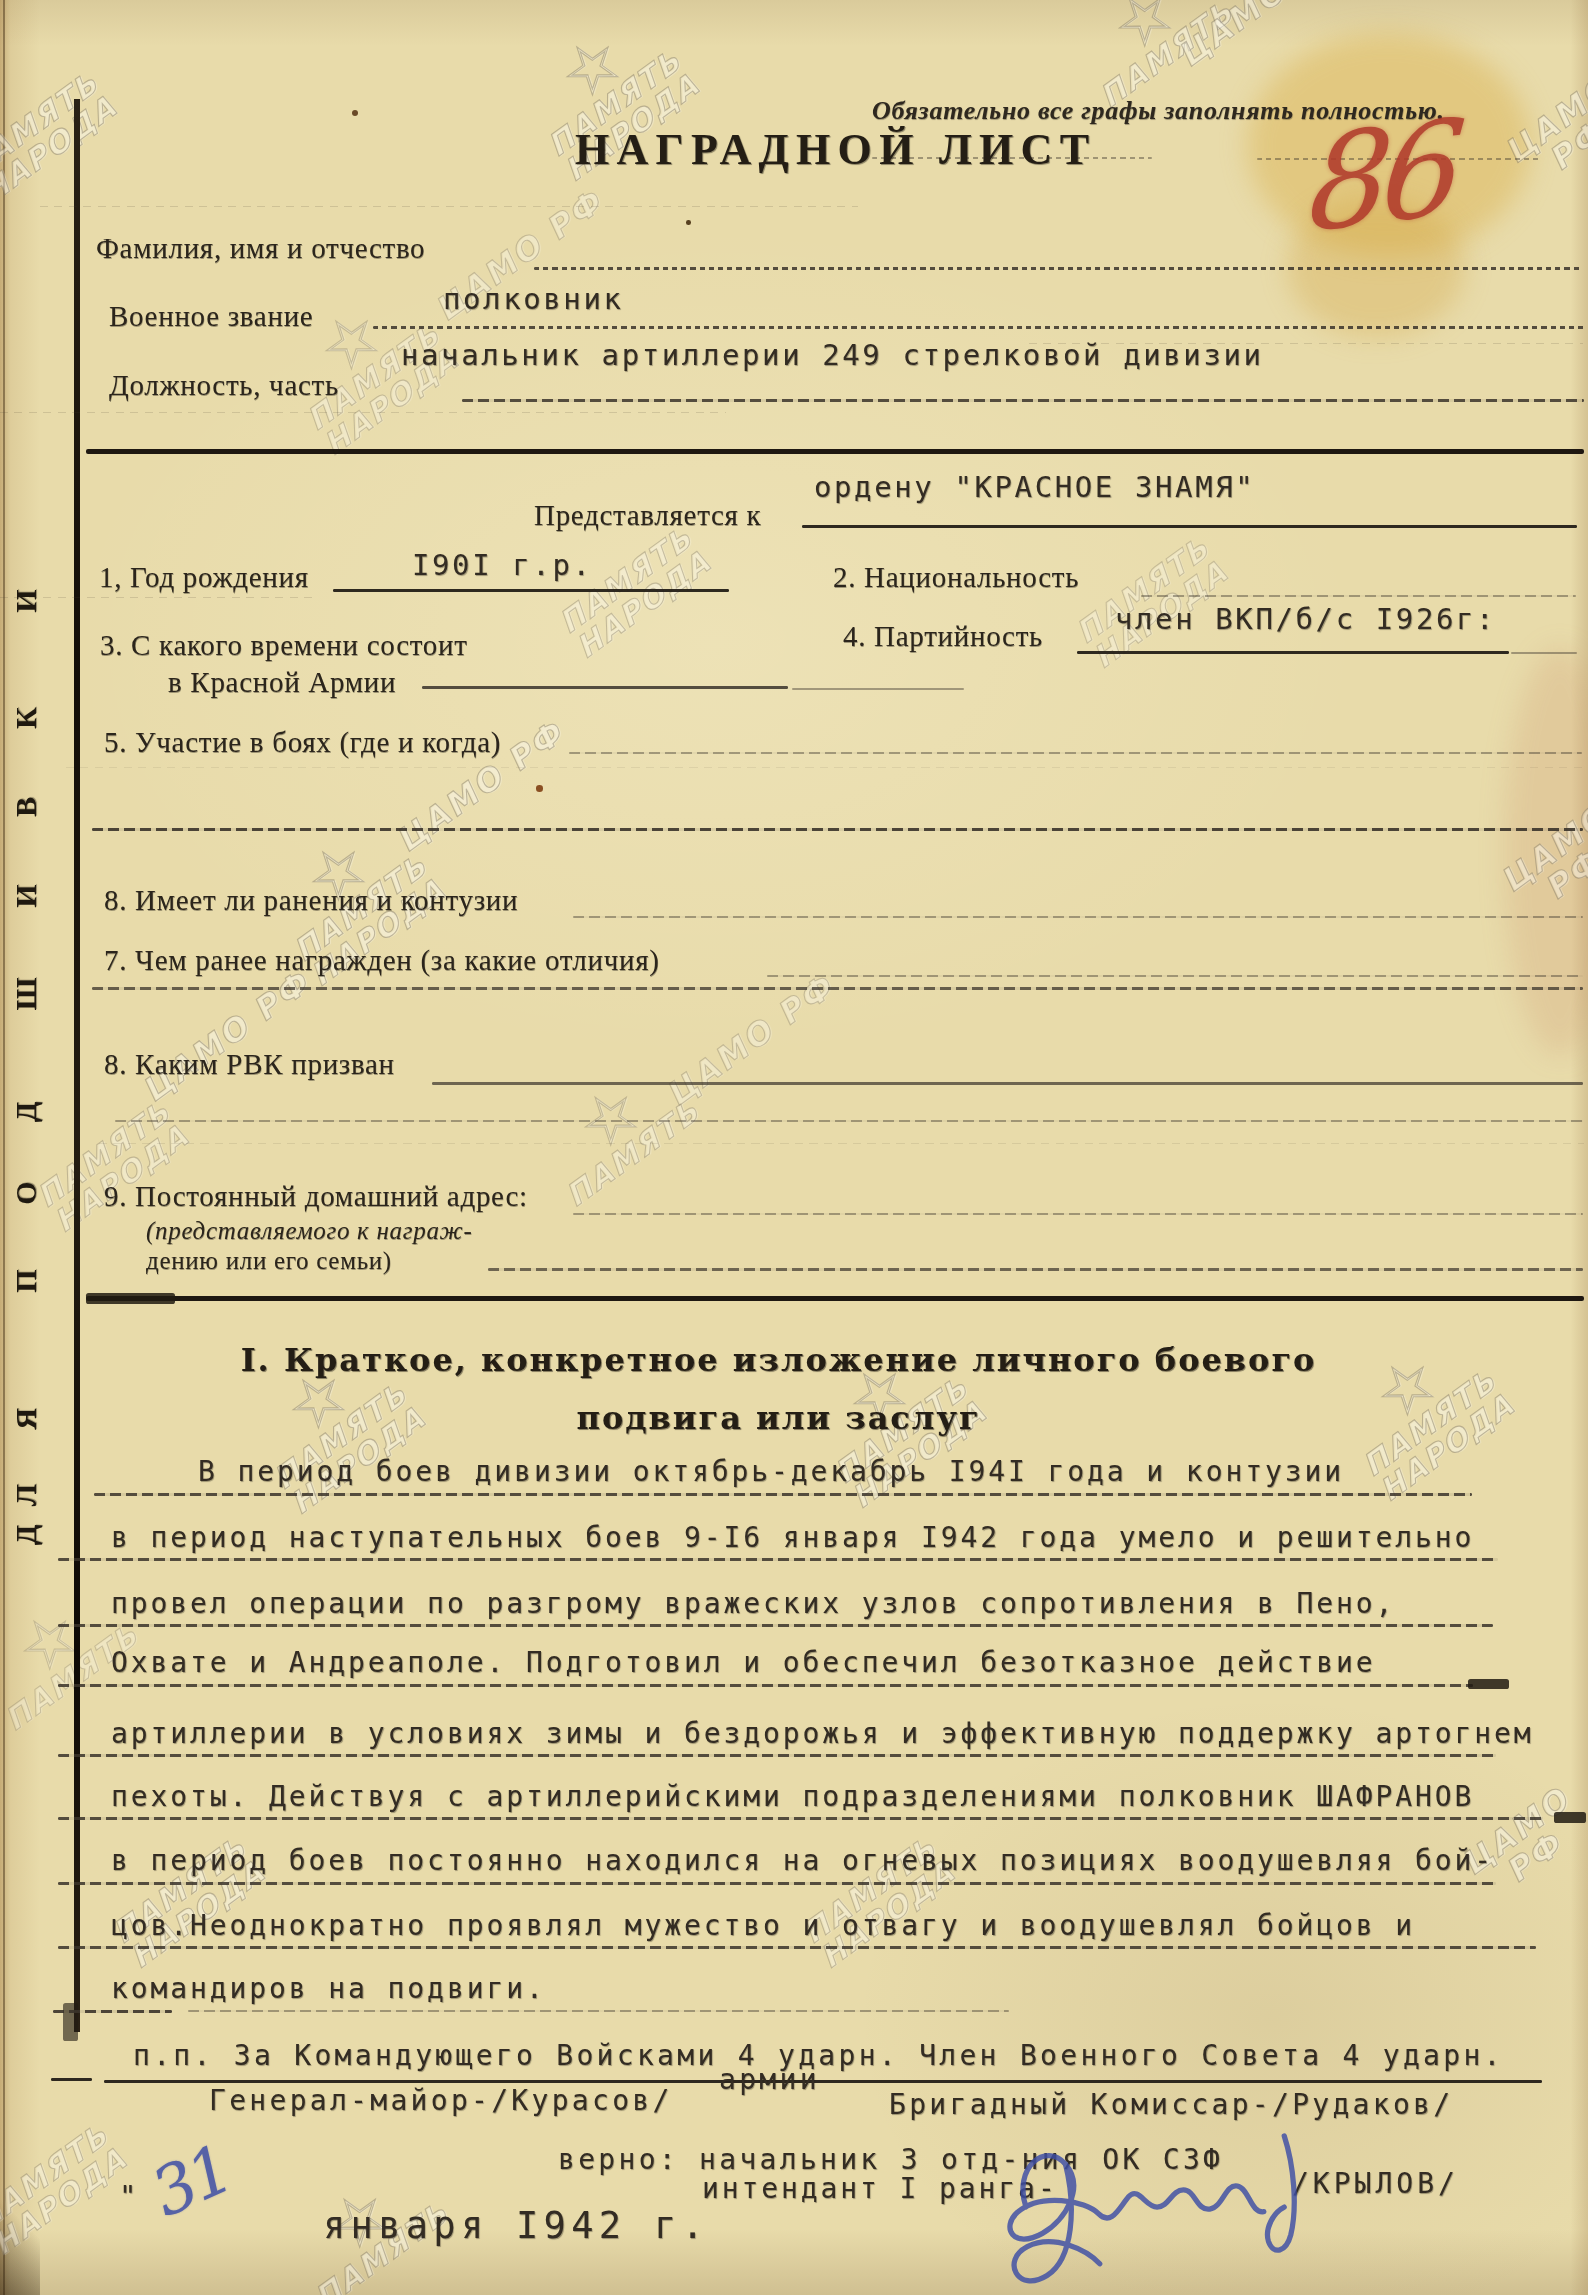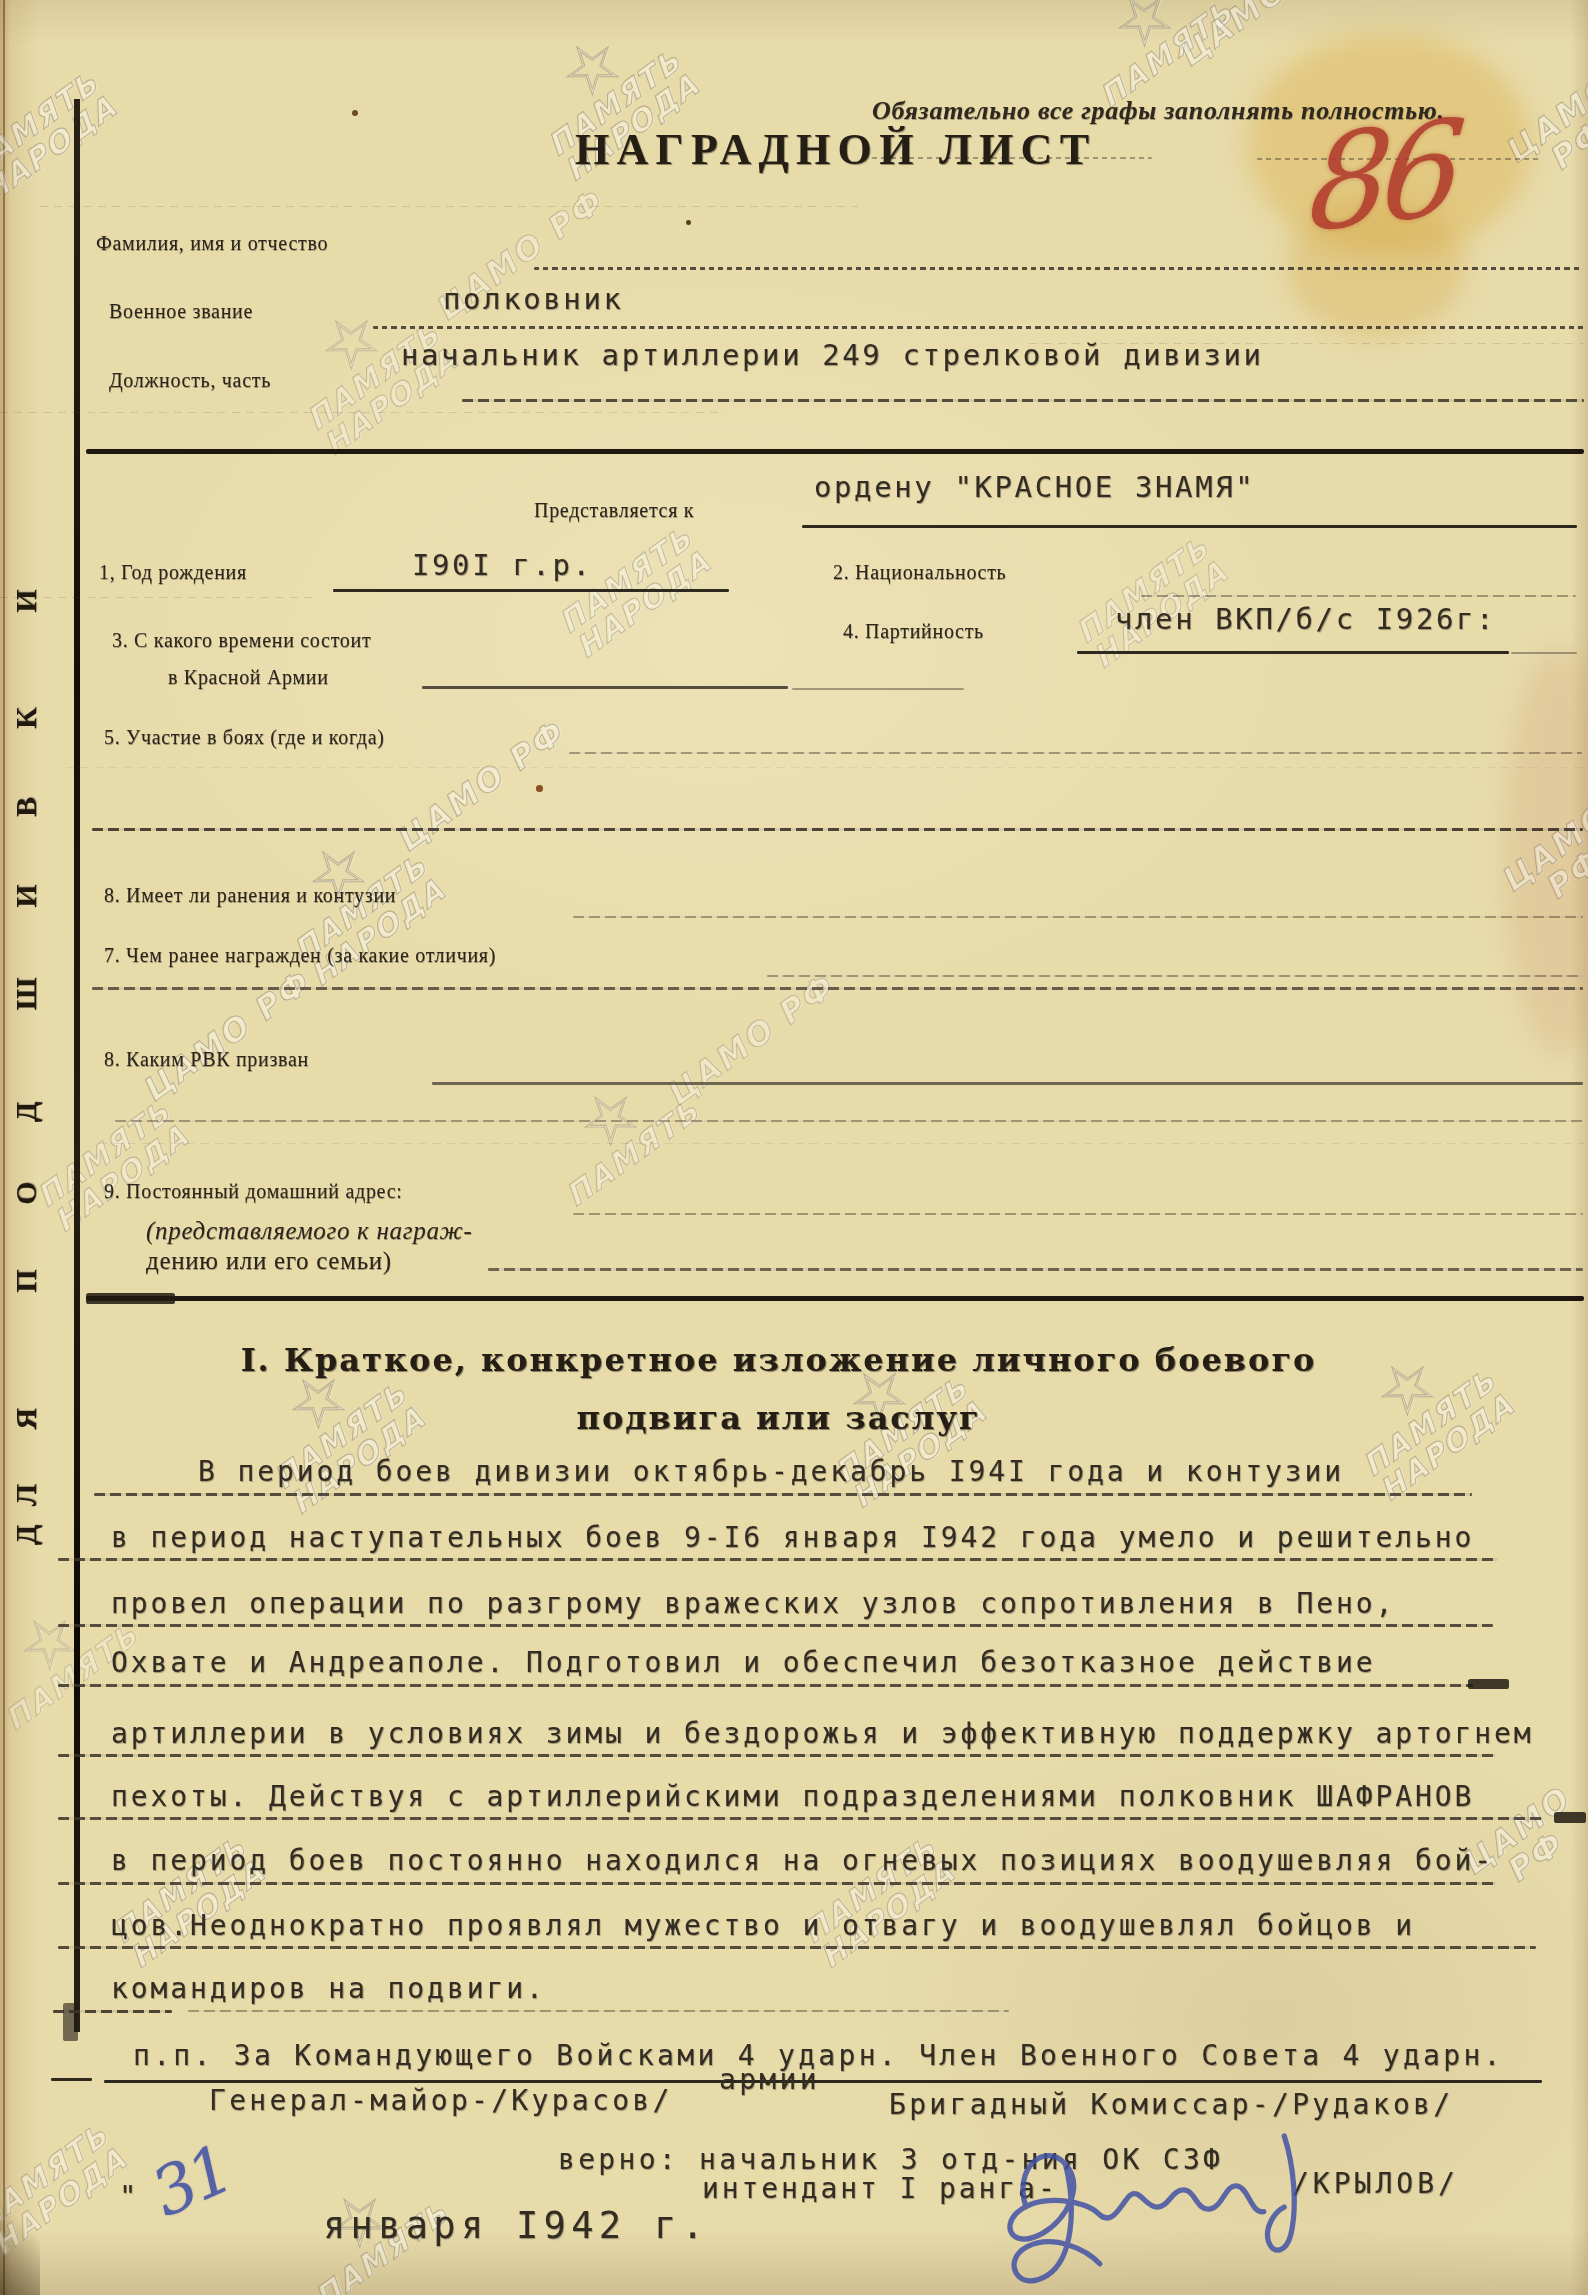--- a/index.html
+++ b/index.html
@@ -8,21 +8,21 @@
     font-family:"Liberation Serif",serif;
     background:
       linear-gradient(90deg, rgba(148,100,40,.40) 0px, rgba(148,100,40,.12) 10.6px, rgba(148,100,40,0) 40px),
       linear-gradient(270deg, rgba(140,100,55,.22) 0px, rgba(140,100,55,0) 18.5px),
       linear-gradient(0deg, rgba(110,82,45,.20) 0px, rgba(110,82,45,0) 66px),
       linear-gradient(180deg, rgba(115,85,45,.12) 0px, rgba(115,85,45,0) 46px),
       radial-gradient(924px 594px at 45% 28%, rgba(255,250,225,.22), rgba(255,250,225,0) 70%),
       radial-gradient(594px 462px at 80% 88%, rgba(120,90,50,.10), rgba(120,90,50,0) 70%),
       #e8dbaa;
   }
-  .lbl{position:absolute;font-family:"Liberation Serif",serif;font-size:20px;letter-spacing:0.7px;
+  .lbl{position:absolute;font-family:"Liberation Serif",serif;font-size:29px;letter-spacing:0.7px;
        color:#2b251c;white-space:nowrap;text-shadow:0.5px 0.5px 0.6px rgba(43,37,28,.4);}
   .lbl.small{font-size:25px;}
   .tw{position:absolute;font-family:"DejaVu Sans Mono",monospace;font-size:29px;letter-spacing:2.6px;
       color:#332c23;white-space:nowrap;text-shadow:0.8px 0.8px 0.8px rgba(40,33,24,.38);}
   .tw.body{font-size:28px;letter-spacing:2.9px;}
   .tw.big{font-size:37px;letter-spacing:5.3px;}
   .topnote{position:absolute;left:872px;top:96px;font-style:italic;font-weight:bold;font-size:26px;
       color:#2e281f;letter-spacing:0.7px;white-space:nowrap;text-shadow:0.5px 0.5px 0.7px rgba(46,40,31,.4);}
   .title{position:absolute;left:575px;top:124px;font-weight:bold;font-size:44px;letter-spacing:7.3px;
       color:#241e15;white-space:nowrap;text-shadow:1px 1px 0.7px rgba(36,30,21,.45);}
@@ -205,21 +205,21 @@
   <span class="tw" style="left:814px;top:470px;">ордену "КРАСНОЕ ЗНАМЯ"</span>
   <i class="ln dark" style="left:802px;top:525px;width:775px;"></i>
 
   <span class="lbl" style="left:99px;top:561px;">1, Год рождения</span>
   <span class="tw" style="left:412px;top:548px;">I90I г.р.</span>
   <i class="ln dark" style="left:333px;top:589px;width:396px;"></i>
 
   <span class="lbl" style="left:833px;top:561px;">2. Национальность</span>
   <i class="ln faint dash" style="left:1141px;top:595px;width:435px;"></i>
 
-  <span class="lbl" style="left:112px;top:629px;">3. С какого времени состоит</span>
+  <span class="lbl" style="left:100px;top:629px;">3. С какого времени состоит</span>
   <span class="lbl" style="left:168px;top:666px;">в Красной Армии</span>
   <i class="ln" style="left:422px;top:686px;width:366px;"></i>
   <i class="ln faint" style="left:792px;top:688px;width:172px;"></i>
 
   <span class="lbl" style="left:843px;top:620px;">4. Партийность</span>
   <span class="tw" style="left:1115px;top:602px;">член ВКП/б/с I926г:</span>
   <i class="ln dark" style="left:1077px;top:651px;width:432px;"></i>
   <i class="ln faint" style="left:1511px;top:652px;width:66px;"></i>
 
   <span class="lbl" style="left:104px;top:726px;">5. Участие в боях (где и когда)</span>

